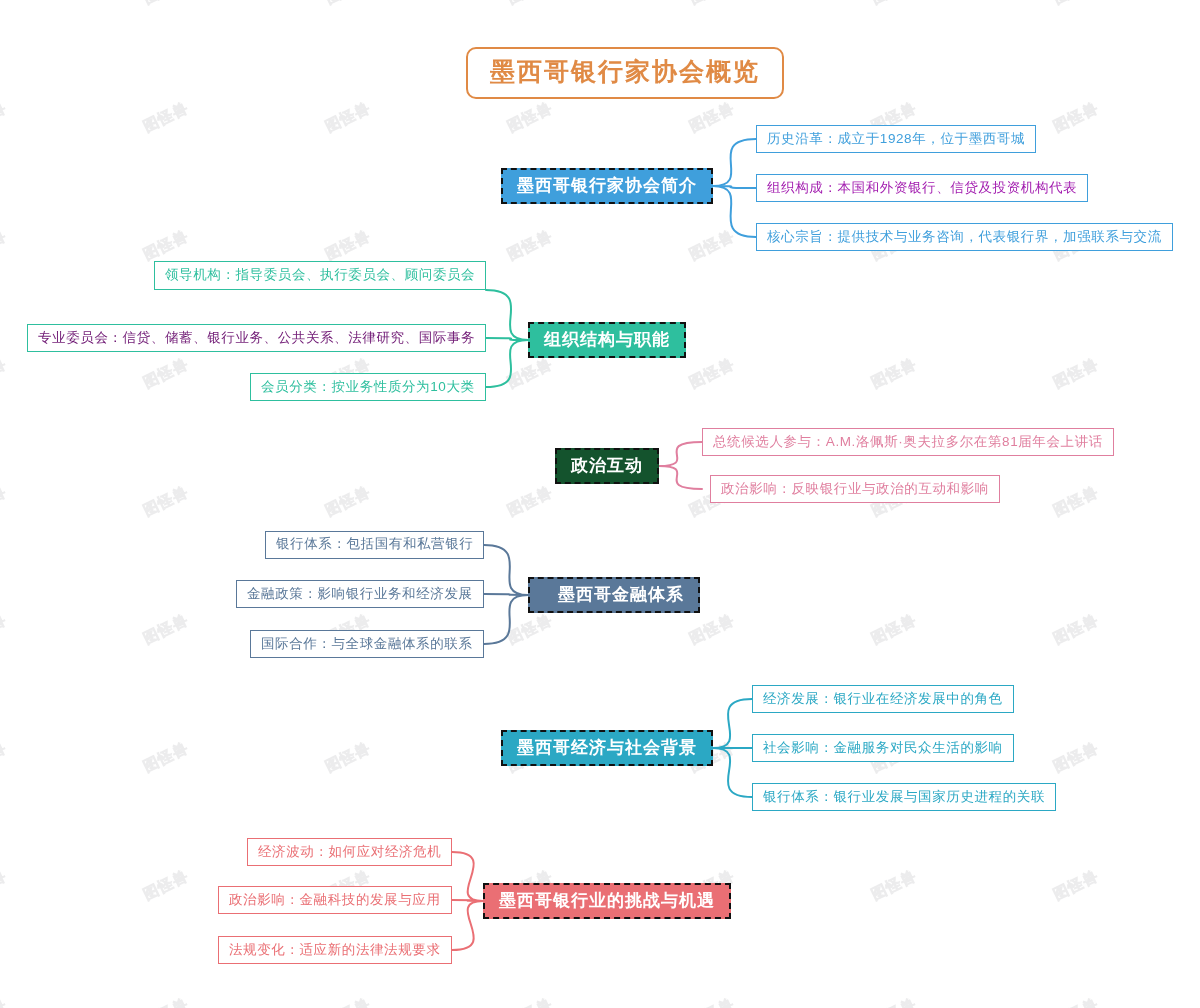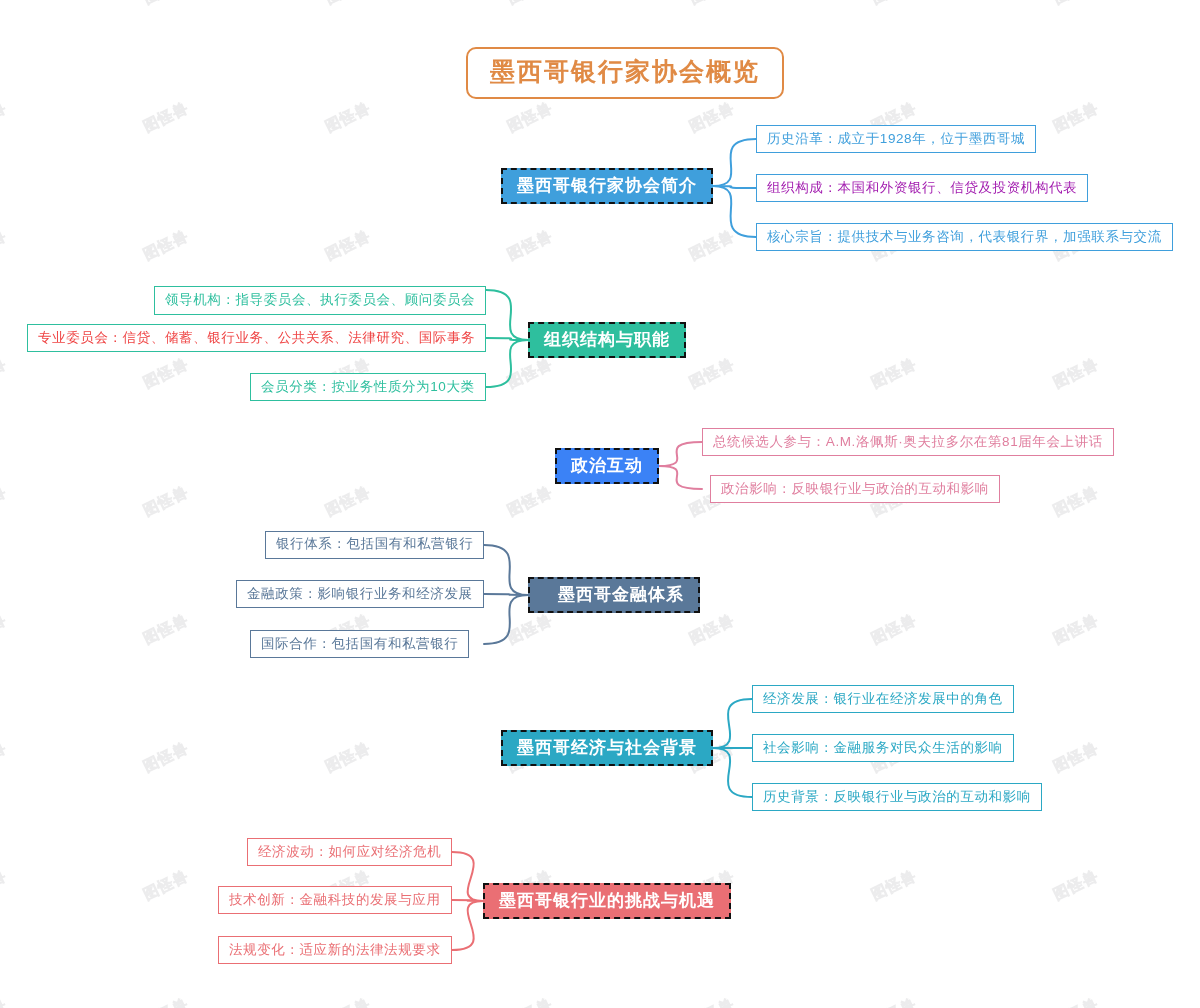--- a/index.html
+++ b/index.html
@@ -172,33 +172,33 @@
       </g>
   </svg>
 
   <div id="nodes-layer">
     <div class="node root">墨西哥银行家协会概览</div>
   <div class="node branch" style="background: rgb(63, 159, 220); left: 501px; top: 167.5px;"><span>墨西哥银行家协会简介</span></div>
       <div class="node leaf" style="border-color: rgb(63, 159, 220); color: rgb(63, 159, 220); left: 756px; top: 124.5px;"><span>历史沿革：成立于1928年，位于墨西哥城</span></div>
       <div class="node leaf" style="border-color: rgb(63, 159, 220); color: #a21caf; left: 756px; top: 173.5px;"><span>组织构成：本国和外资银行、信贷及投资机构代表</span></div>
       <div class="node leaf" style="border-color: rgb(63, 159, 220); color: rgb(63, 159, 220); left: 756px; top: 222.5px;"><span>核心宗旨：提供技术与业务咨询，代表银行界，加强联系与交流</span></div>
       <div class="node branch" style="background: rgb(46, 191, 158); left: 528px; top: 321.5px;"><span>组织结构与职能</span></div>
-      <div class="node leaf" style="border-color: rgb(46, 191, 158); color: rgb(46, 191, 158); left: 154px; top: 286px;"><span>领导机构：指导委员会、执行委员会、顾问委员会</span></div>
-      <div class="node leaf" style="border-color: rgb(46, 191, 158); color: #ef4444; left: 27px; top: 323.5px;"><span>专业委员会：信贷、储蓄、银行业务、公共关系、法律研究、国际事务</span></div>
+      <div class="node leaf" style="border-color: rgb(46, 191, 158); color: rgb(46, 191, 158); left: 154px; top: 261px;"><span>领导机构：指导委员会、执行委员会、顾问委员会</span></div>
+      <div class="node leaf" style="border-color: rgb(46, 191, 158); color: #701a75; left: 27px; top: 323.5px;"><span>专业委员会：信贷、储蓄、银行业务、公共关系、法律研究、国际事务</span></div>
       <div class="node leaf" style="border-color: rgb(46, 191, 158); color: rgb(46, 191, 158); left: 250px; top: 372.5px;"><span>会员分类：按业务性质分为10大类</span></div>
-      <div class="node branch" style="background: #3b82f6; left: 555px; top: 447.5px;"><span>政治互动</span></div>
+      <div class="node branch" style="background: #14532d; left: 555px; top: 447.5px;"><span>政治互动</span></div>
       <div class="node leaf" style="border-color: rgb(224, 127, 159); color: rgb(224, 127, 159); left: 702px; top: 427.5px;"><span>总统候选人参与：A.M.洛佩斯·奥夫拉多尔在第81届年会上讲话</span></div>
       <div class="node leaf" style="border-color: rgb(224, 127, 159); color: rgb(224, 127, 159); left: 702px; top: 474.5px; margin-left: 8px;"><span>政治影响：反映银行业与政治的互动和影响</span></div>
       <div class="node branch" style="background: rgb(90, 120, 153); left: 528px; top: 576.5px; padding-left: 28px;"><span>墨西哥金融体系</span></div>
       <div class="node leaf" style="border-color: rgb(90, 120, 153); color: rgb(90, 120, 153); left: 265px; top: 530.5px; font-family: Liberation Mono, monospace;"><span>银行体系：包括国有和私营银行</span></div>
       <div class="node leaf" style="border-color: rgb(90, 120, 153); color: rgb(90, 120, 153); left: 236px; top: 579.5px;"><span>金融政策：影响银行业务和经济发展</span></div>
-      <div class="node leaf" style="border-color: rgb(90, 120, 153); color: rgb(90, 120, 153); left: 250px; top: 629.5px;"><span>国际合作：包括国有和私营银行</span></div>
+      <div class="node leaf" style="border-color: rgb(90, 120, 153); color: rgb(90, 120, 153); left: 250px; top: 629.5px;"><span>国际合作：与全球金融体系的联系</span></div>
       <div class="node branch" style="background: rgb(43, 168, 196); left: 501px; top: 729.5px;"><span>墨西哥经济与社会背景</span></div>
       <div class="node leaf" style="border-color: rgb(43, 168, 196); color: rgb(43, 168, 196); left: 752px; top: 684.5px;"><span>经济发展：银行业在经济发展中的角色</span></div>
       <div class="node leaf" style="border-color: rgb(43, 168, 196); color: rgb(43, 168, 196); left: 752px; top: 733.5px;"><span>社会影响：金融服务对民众生活的影响</span></div>
-      <div class="node leaf" style="border-color: rgb(43, 168, 196); color: rgb(43, 168, 196); left: 752px; top: 782.5px;"><span>历史背景：反映银行业与政治的互动和影响</span></div>
+      <div class="node leaf" style="border-color: rgb(43, 168, 196); color: rgb(43, 168, 196); left: 752px; top: 782.5px;"><span>银行体系：银行业发展与国家历史进程的关联</span></div>
       <div class="node branch" style="background: rgb(234, 111, 116); left: 483px; top: 882.5px;"><span>墨西哥银行业的挑战与机遇</span></div>
       <div class="node leaf" style="border-color: rgb(234, 111, 116); color: rgb(234, 111, 116); left: 247px; top: 837.5px;"><span>经济波动：如何应对经济危机</span></div>
-      <div class="node leaf" style="border-color: rgb(234, 111, 116); color: rgb(234, 111, 116); left: 218px; top: 885.5px;"><span>技术创新：金融科技的发展与应用</span></div>
+      <div class="node leaf" style="border-color: rgb(234, 111, 116); color: rgb(234, 111, 116); left: 218px; top: 885.5px;"><span>政治影响：金融科技的发展与应用</span></div>
       <div class="node leaf" style="border-color: rgb(234, 111, 116); color: rgb(234, 111, 116); left: 218px; top: 935.5px;"><span>法规变化：适应新的法律法规要求</span></div>
     </div>
 
 </div>
 
 </body></html>

